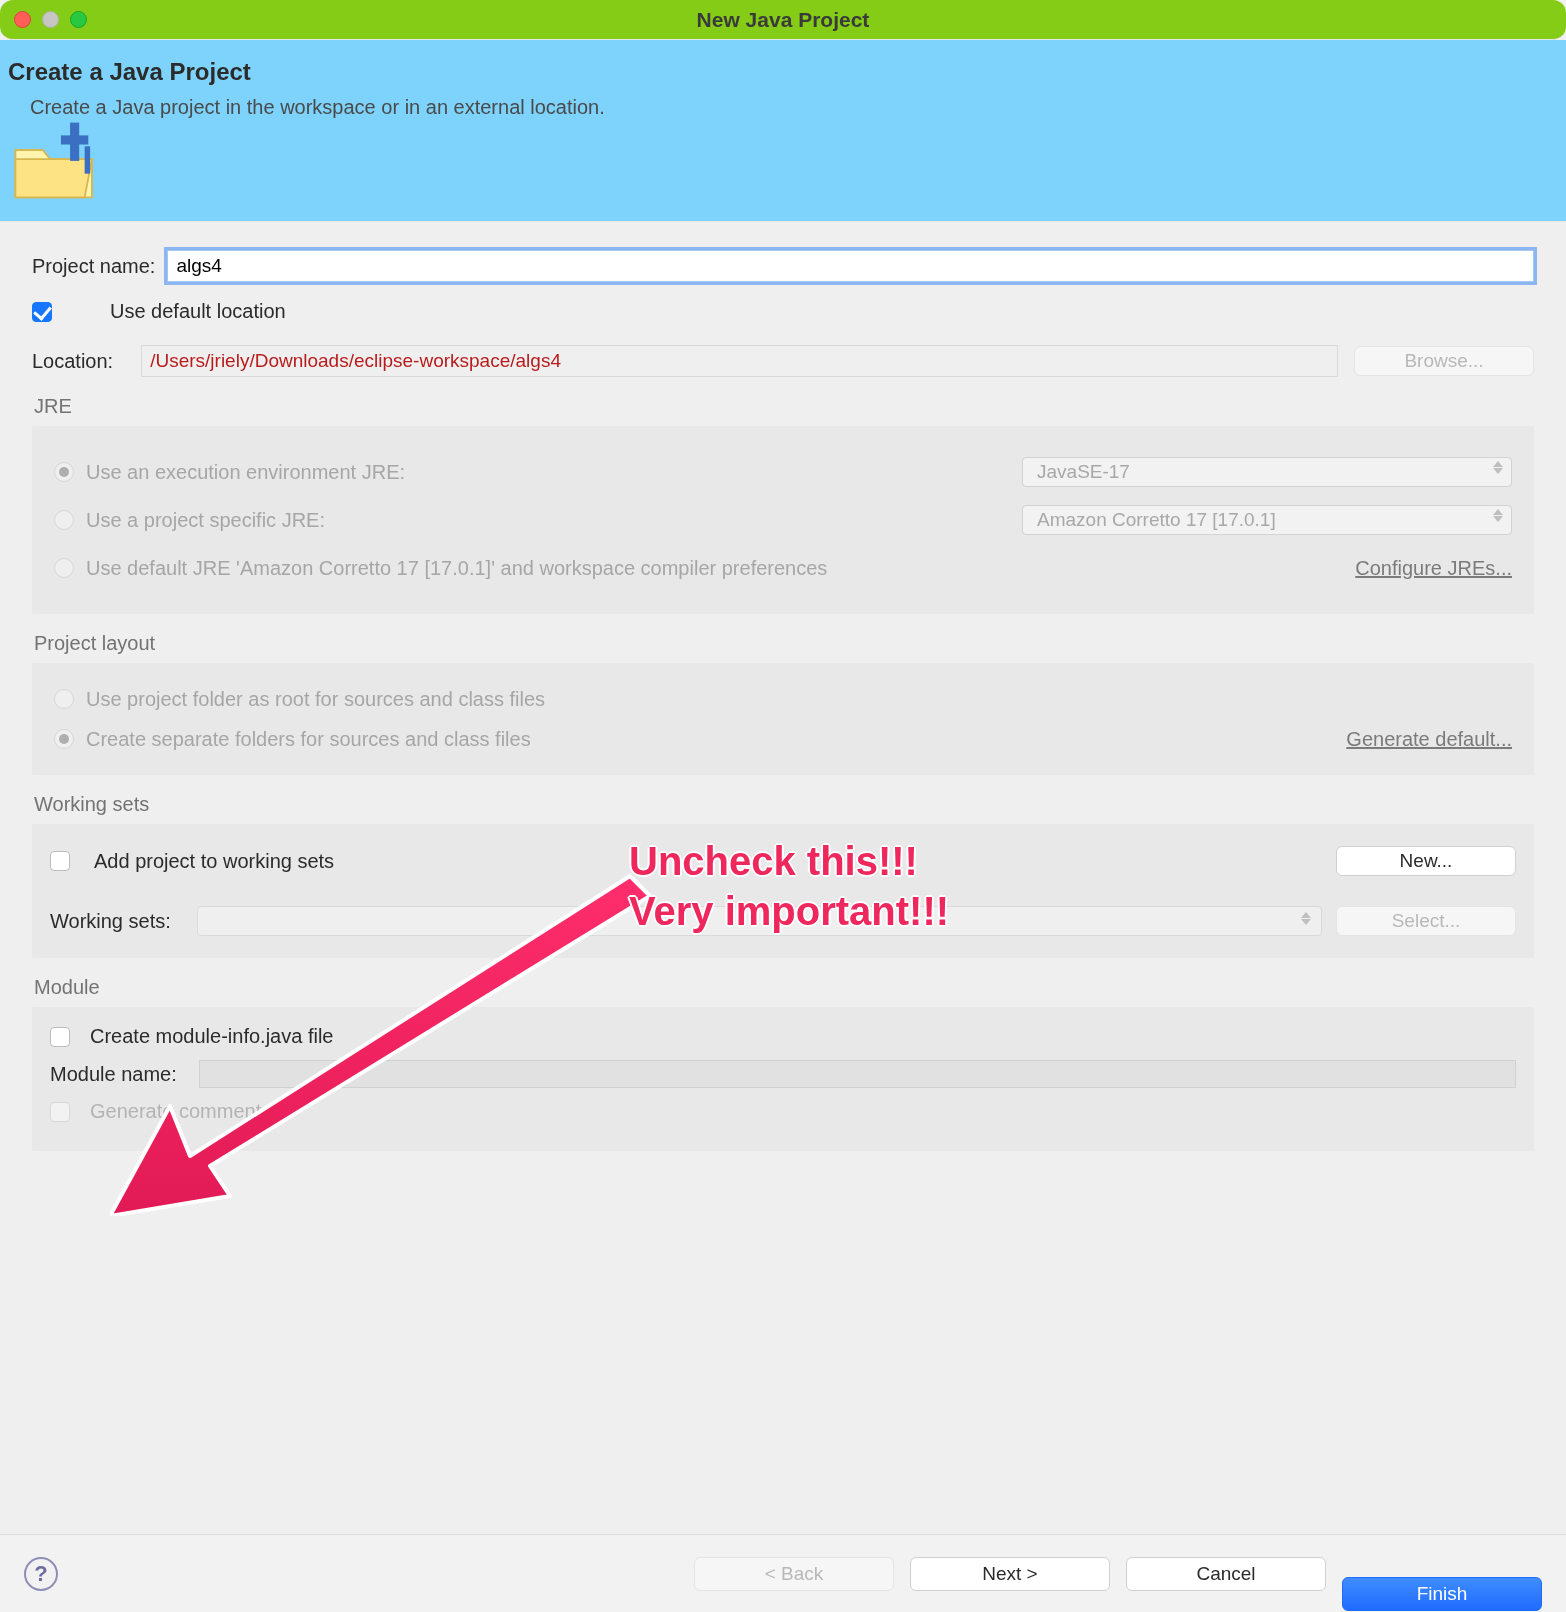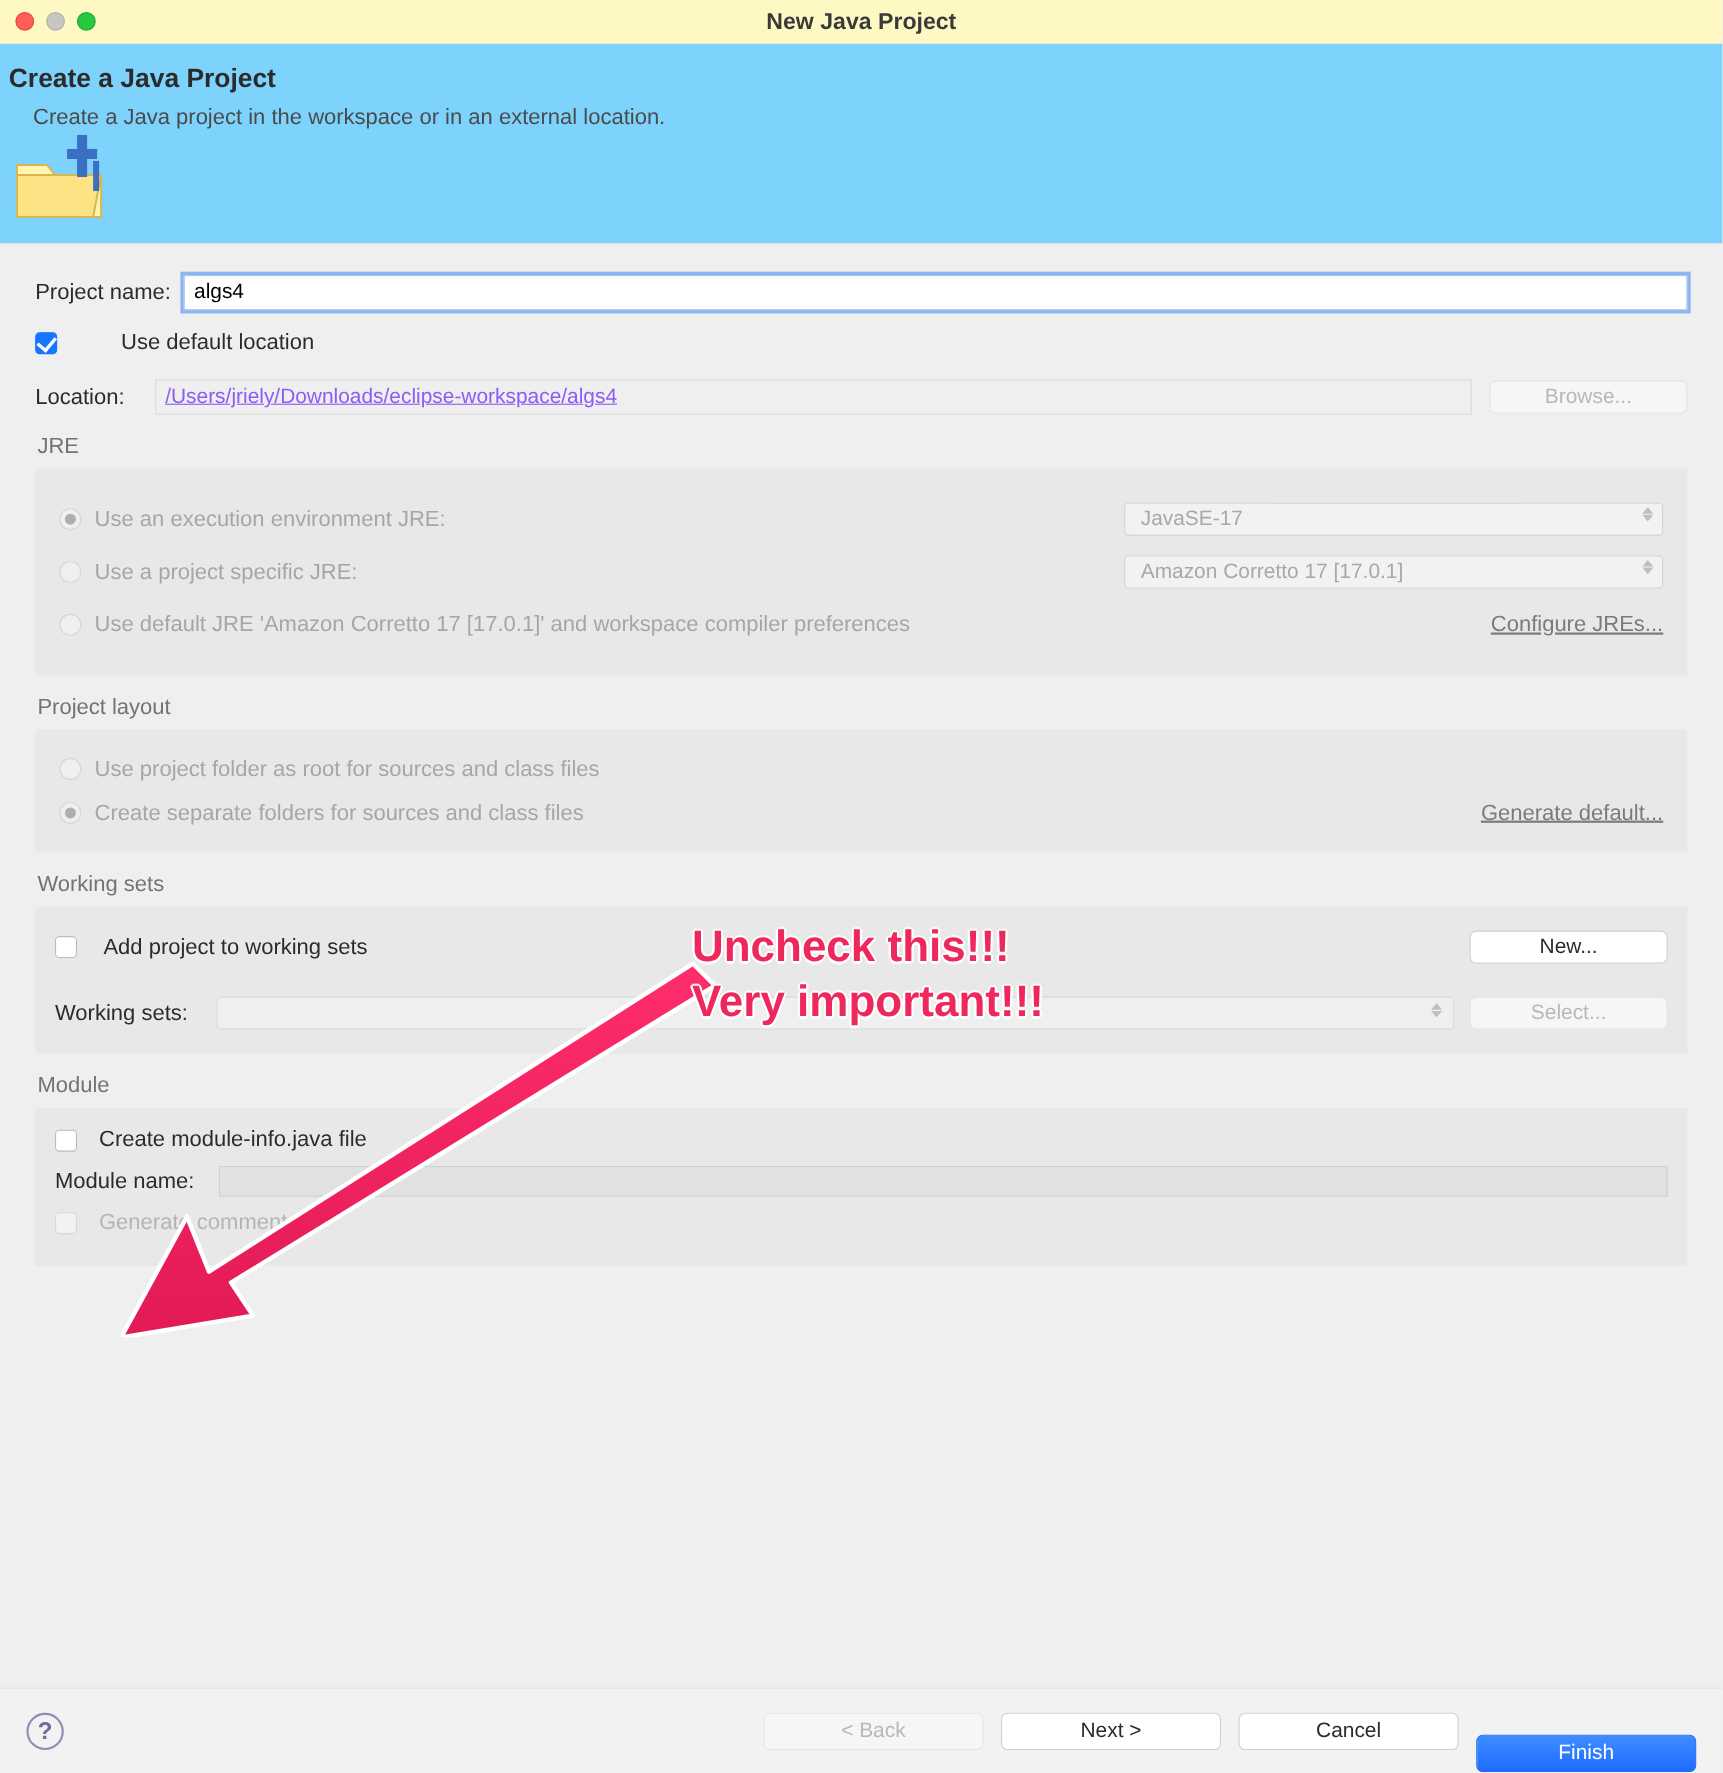--- a/index.html
+++ b/index.html
@@ -1,20 +1,20 @@
 <!DOCTYPE html>
 <html><head>
 <meta charset="utf-8">
 <style>
   * { box-sizing: border-box; margin: 0; padding: 0; }
   html, body { width: 1566px; height: 1612px; font-family: -apple-system, "Helvetica Neue", Arial, sans-serif; font-size: 20px; color: #2b2b2b; background: #f1f1f1; }
   body { display: flex; flex-direction: column; overflow: hidden; }
 
   
-  .titlebar { height: 40px; background: #fef9c3; display: flex; align-items: center; padding: 16px 14px; position: relative; border-bottom: 1px solid #e6e6e6; }
+  .titlebar { height: 40px; background: #84cc16; display: flex; align-items: center; padding: 16px 14px; position: relative; border-bottom: 1px solid #e6e6e6; border-radius: 13px; }
   .traffic-lights { display: flex; gap: 11px; align-items: center; }
   .tl-dot { width: 17px; height: 17px; border-radius: 50%; }
   .tl-close { background: #ff5f57; border:1px solid #e24238; }
   .tl-min { background: #c8c6c3; border:1px solid #b0aeac; }
   .tl-max { background: #28c940; border:1px solid #18a52e; }
   .titlebar-title { position: absolute; left: 0; right: 0; text-align: center; font-weight: 700; font-size: 21px; color:#3a3a3a; }
 
   
   .header { background: #7dd3fc; padding: 18px 26px 20px 8px; display: flex; justify-content: flex-end; align-items: flex-start; border-bottom: 1px solid #e6e6e6; flex-direction: column; }
   .header-text h1 { font-size: 24px; font-weight: 700; margin-bottom: 10px; }
@@ -25,21 +25,21 @@
   .content { flex: 1; background: #f0efef; padding: 28px 32px 0 32px; overflow: auto; }
 
   .row { display: flex; align-items: center; margin-bottom: 18px; }
   .lbl { font-size: 20px; margin-right: 12px; white-space: nowrap; }
 
   .text-input {
     flex: 1; height: 32px; border: 1px solid #c7c7c7; border-radius: 0;
     padding: 2px 8px; font-size: 19px; background: #fff;
   }
   .text-input.focused { outline: 3px solid #8cb6f2; border-color:#a6c5f0; }
-  .text-input.disabled { background: #f0efef; color:#8b5cf6; border-color:#dadada;text-decoration:underline; }
+  .text-input.disabled { background: #f0efef; color:#b91c1c; border-color:#dadada; }
 
   .chk { width: 20px; height: 20px; margin-right: 10px; border-radius:4px; border:1px solid #bcbcbc; background:#fff; position:relative; display:inline-block; flex-shrink:0;}
   .chk.checked { background:#1676ff; border-color:#1676ff;}
   .chk.checked::after { content:""; position:absolute; left:4px; top:0px; width:8px; height:13px; border:solid #fff; border-width:0 3px 3px 0; transform:rotate(40deg);}
   .chk.disabled { background:#f2f2f2; border-color:#d8d8d8;}
 
   .btn {
     height: 30px; padding: 0 22px; border-radius: 6px; border: 1px solid #d0d0d0;
     background: #ffffff; font-size: 19px; color:#2b2b2b; display:inline-flex; align-items:center; justify-content:center;
   }

